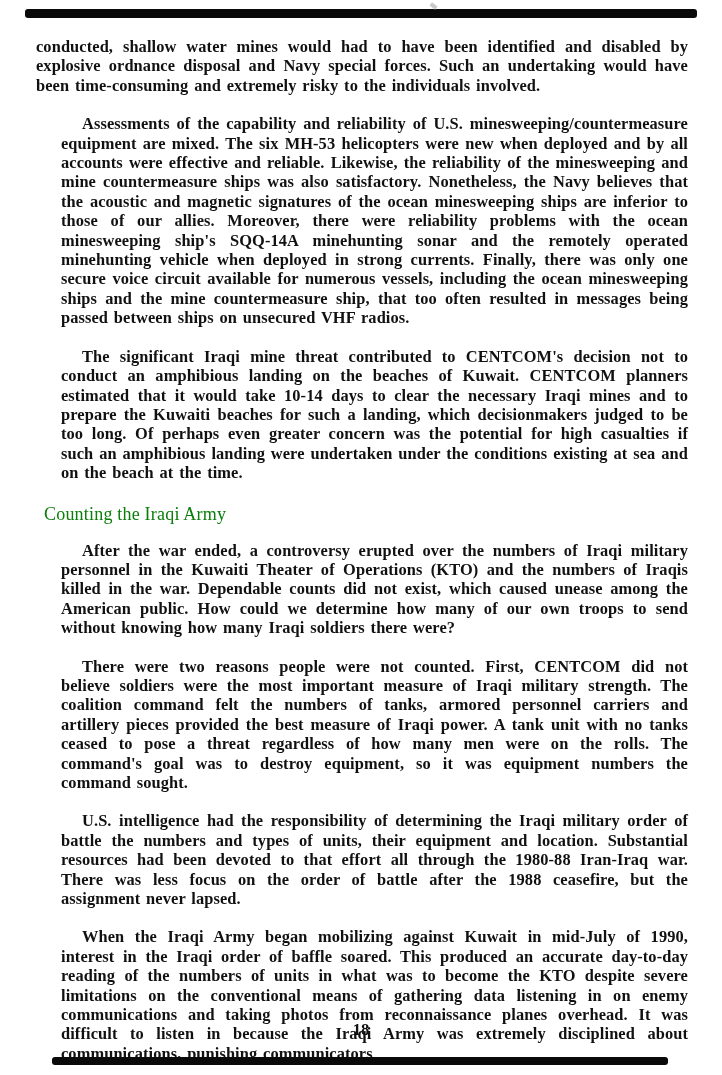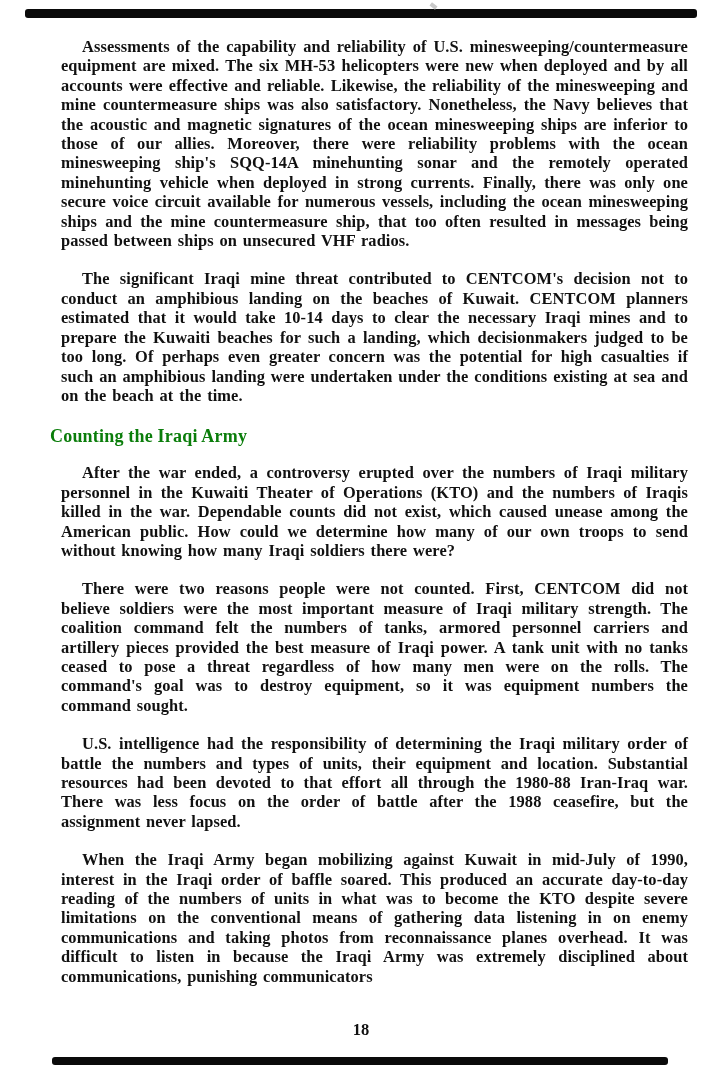--- a/index.html
+++ b/index.html
@@ -47,24 +47,24 @@
     font-size: 16.4px;
     font-weight: bold;
     line-height: 19.4px;
     text-align: justify;
     word-spacing: 1.6px;
     letter-spacing: 0.1px;
     -webkit-font-smoothing: antialiased;
   }
   .text-block p.indent { text-indent: 21px; margin-left: 25px; }
   .section-heading {
-    margin: 21px 0 17px 14px;
+    margin: 21px 0 17px 8px;
     color: var(--heading, #0a7d0a);
     font-size: 18px;
-    font-weight: bold;
+    font-weight: normal;
     line-height: 20px;
     letter-spacing: 0.2px;
   }
   .page-number {
     position: absolute;
     left: 0; top: 1020px;
     width: 722px;
     text-align: center;
     color: var(--ink, #111111);
     font-size: 16.5px;
@@ -73,20 +73,21 @@
 </style>
 </head>
 <body>
 
 <div class="page">
 
   <div class="scan-bar top"></div>
   <div class="scan-speck"></div>
 
   <main class="text-block">
+    <p>conducted, shallow water mines would had to have been identified and disabled by explosive ordnance disposal and Navy special forces. Such an undertaking would have been time-consuming and extremely risky to the individuals involved.</p>
     <p class="indent">Assessments of the capability and reliability of U.S. minesweeping/countermeasure equipment are mixed. The six MH-53 helicopters were new when deployed and by all accounts were effective and reliable. Likewise, the reliability of the minesweeping and mine countermeasure ships was also satisfactory. Nonetheless, the Navy believes that the acoustic and magnetic signatures of the ocean minesweeping ships are inferior to those of our allies. Moreover, there were reliability problems with the ocean minesweeping ship's SQQ-14A minehunting sonar and the remotely operated minehunting vehicle when deployed in strong currents. Finally, there was only one secure voice circuit available for numerous vessels, including the ocean minesweeping ships and the mine countermeasure ship, that too often resulted in messages being passed between ships on unsecured VHF radios.</p>
     <p class="indent">The significant Iraqi mine threat contributed to CENTCOM's decision not to conduct an amphibious landing on the beaches of Kuwait. CENTCOM planners estimated that it would take 10-14 days to clear the necessary Iraqi mines and to prepare the Kuwaiti beaches for such a landing, which decisionmakers judged to be too long. Of perhaps even greater concern was the potential for high casualties if such an amphibious landing were undertaken under the conditions existing at sea and on the beach at the time.</p>
 
     <h2 class="section-heading">Counting the Iraqi Army</h2>
 
     <p class="indent">After the war ended, a controversy erupted over the numbers of Iraqi military personnel in the Kuwaiti Theater of Operations (KTO) and the numbers of Iraqis killed in the war. Dependable counts did not exist, which caused unease among the American public. How could we determine how many of our own troops to send without knowing how many Iraqi soldiers there were?</p>
     <p class="indent">There were two reasons people were not counted. First, CENTCOM did not believe soldiers were the most important measure of Iraqi military strength. The coalition command felt the numbers of tanks, armored personnel carriers and artillery pieces provided the best measure of Iraqi power. A tank unit with no tanks ceased to pose a threat regardless of how many men were on the rolls. The command's goal was to destroy equipment, so it was equipment numbers the command sought.</p>
     <p class="indent">U.S. intelligence had the responsibility of determining the Iraqi military order of battle the numbers and types of units, their equipment and location. Substantial resources had been devoted to that effort all through the 1980-88 Iran-Iraq war. There was less focus on the order of battle after the 1988 ceasefire, but the assignment never lapsed.</p>
     <p class="indent">When the Iraqi Army began mobilizing against Kuwait in mid-July of 1990, interest in the Iraqi order of baffle soared. This produced an accurate day-to-day reading of the numbers of units in what was to become the KTO despite severe limitations on the conventional means of gathering data listening in on enemy communications and taking photos from reconnaissance planes overhead. It was difficult to listen in because the Iraqi Army was extremely disciplined about communications, punishing communicators</p>
   </main>

